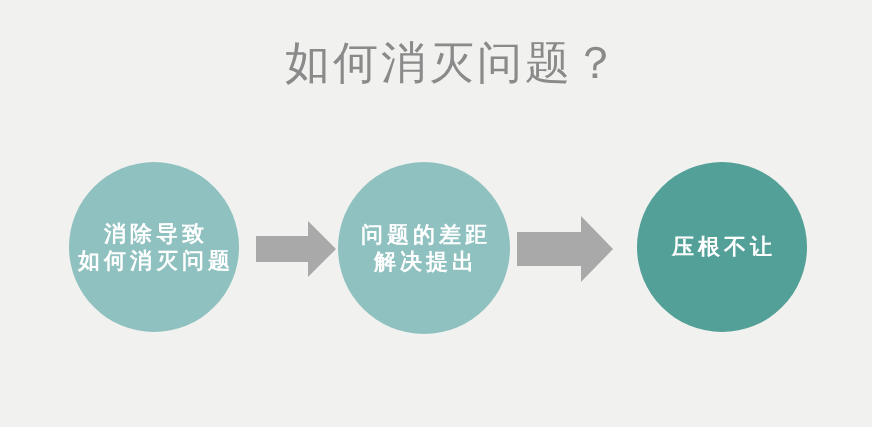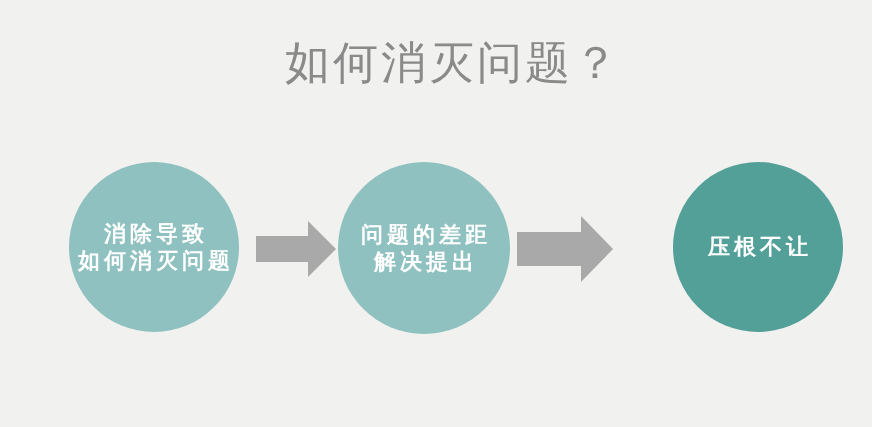--- a/index.html
+++ b/index.html
@@ -44,21 +44,21 @@
     font-weight: 700;
     letter-spacing: 4px;
     text-indent: 4px;
     color: var(--circle-text, #ffffff);
     white-space: nowrap;
   }
   .circle.light { background: var(--circle-light, #8ec1bf); }
   .circle.dark  { background: var(--circle-dark, #53a098); }
   .c1 { left: 69px;  top: 162px; width: 170px; height: 170px; }
   .c2 { left: 338px; top: 162px; width: 172px; height: 172px; }
-  .c3 { left: 673px; top: 162px; width: 170px; height: 170px; }
+  .c3 { left: 637px; top: 162px; width: 170px; height: 170px; }
   .arrow { position: absolute; display: block; }
   .arrow polygon { fill: var(--arrow, #a9a9a9); }
   .a1 { left: 256px; top: 221px; }
   .a2 { left: 517px; top: 216px; }
 </style>
 </head>
 <body>
 
 <div class="canvas">
 

